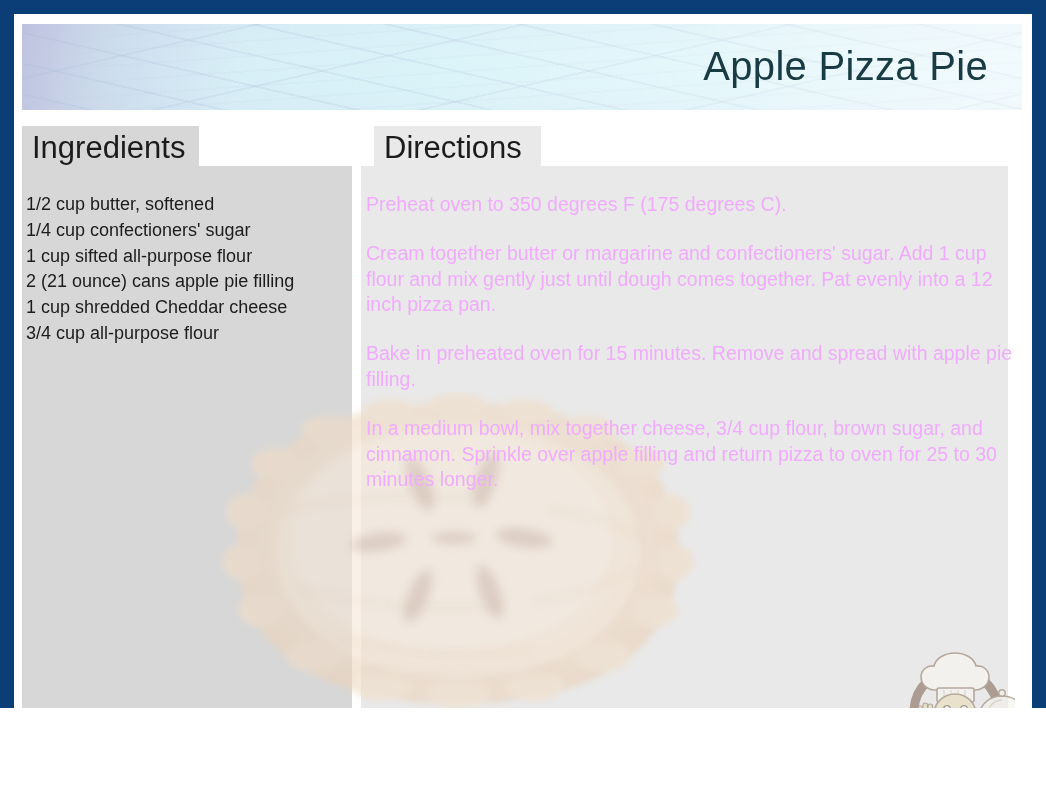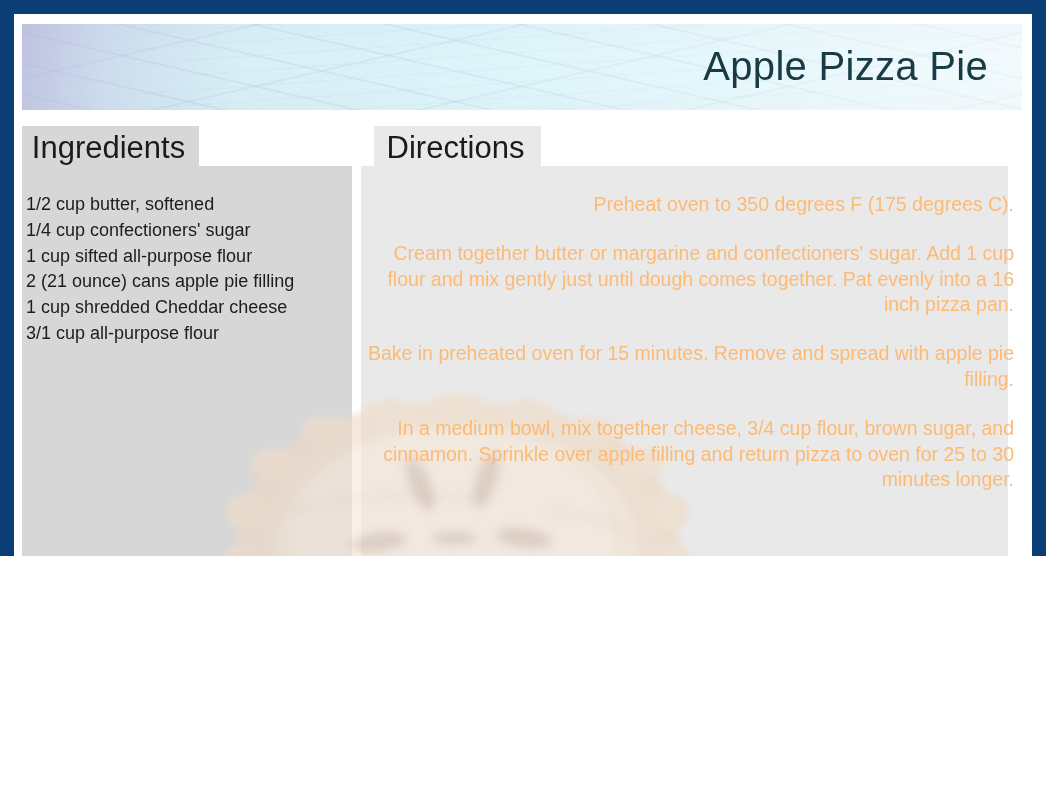--- a/index.html
+++ b/index.html
@@ -8,21 +8,21 @@
     padding: 0;
     background: #ffffff;
   }
   body {
     font-family: "Liberation Sans", sans-serif;
   }
 
   #card {
     position: relative;
     width: 1046px;
-    height: 556px;
+    height: 708px;
     background: #0b3d77;
     overflow: hidden;
     box-sizing: border-box;
   }
 
   
   #matte {
     position: absolute;
     left: 14px;
     top: 14px;
@@ -92,21 +92,20 @@
 
   
   .sec-head {
     position: absolute;
     height: 42px;
     background: #dcdcdc;
     box-sizing: border-box;
     padding: 0 14px 0 10px;
     display: flex;
     align-items: center;
-    justify-content: center;
   }
   .sec-head .sec-title {
     font-size: 31px;
     color: #1b1b1b;
     line-height: 1;
     white-space: nowrap;
   }
   #ingredients-header {
     left: 22px;
     top: 126px;
@@ -162,22 +161,21 @@
   }
   #ingredients-list .item { white-space: nowrap; }
 
   #directions-body {
     position: absolute;
     left: 366px;
     top: 192px;
     width: 648px;
     font-size: 19.5px;
     line-height: 25.8px;
-    color: #fdba74;
-    text-align: right;
+    color: #f0abfc;
   }
   #directions-body .step { margin: 0 0 23px 0; }
   #directions-body .step:last-child { margin-bottom: 16px; }
 
   
   #chef-logo {
     position: absolute;
     left: 897px;
     top: 646px;
     width: 118px;
@@ -285,26 +283,26 @@
   <div class="sec-head" id="directions-header">
     <span class="sec-title">Directions</span>
   </div>
 
   <div id="ingredients-list">
     <div class="item">1/2 cup butter, softened</div>
     <div class="item">1/4 cup confectioners' sugar</div>
     <div class="item">1 cup sifted all-purpose flour</div>
     <div class="item">2 (21 ounce) cans apple pie filling</div>
     <div class="item">1 cup shredded Cheddar cheese</div>
-    <div class="item">3/1 cup all-purpose flour</div>
+    <div class="item">3/4 cup all-purpose flour</div>
   </div>
 
   <div id="directions-body">
     <p class="step">Preheat oven to 350 degrees F (175 degrees C).</p>
-    <p class="step">Cream together butter or margarine and confectioners' sugar. Add 1 cup flour and mix gently just until dough comes together. Pat evenly into a 16 inch pizza pan.</p>
+    <p class="step">Cream together butter or margarine and confectioners' sugar. Add 1 cup flour and mix gently just until dough comes together. Pat evenly into a 12 inch pizza pan.</p>
     <p class="step">Bake in preheated oven for 15 minutes. Remove and spread with apple pie filling.</p>
     <p class="step">In a medium bowl, mix together cheese, 3/4 cup flour, brown sugar, and cinnamon. Sprinkle over apple filling and return pizza to oven for 25 to 30 minutes longer.</p>
   </div>
 
   <div id="chef-logo">
     <svg viewBox="0 0 118 118" xmlns="http://www.w3.org/2000/svg">
 
       <circle cx="59" cy="66" r="42" fill="none" stroke="#7a5c4b" stroke-width="9"></circle>
 
       <g fill="#faf8f2" stroke="#8a7460" stroke-width="1.6">

